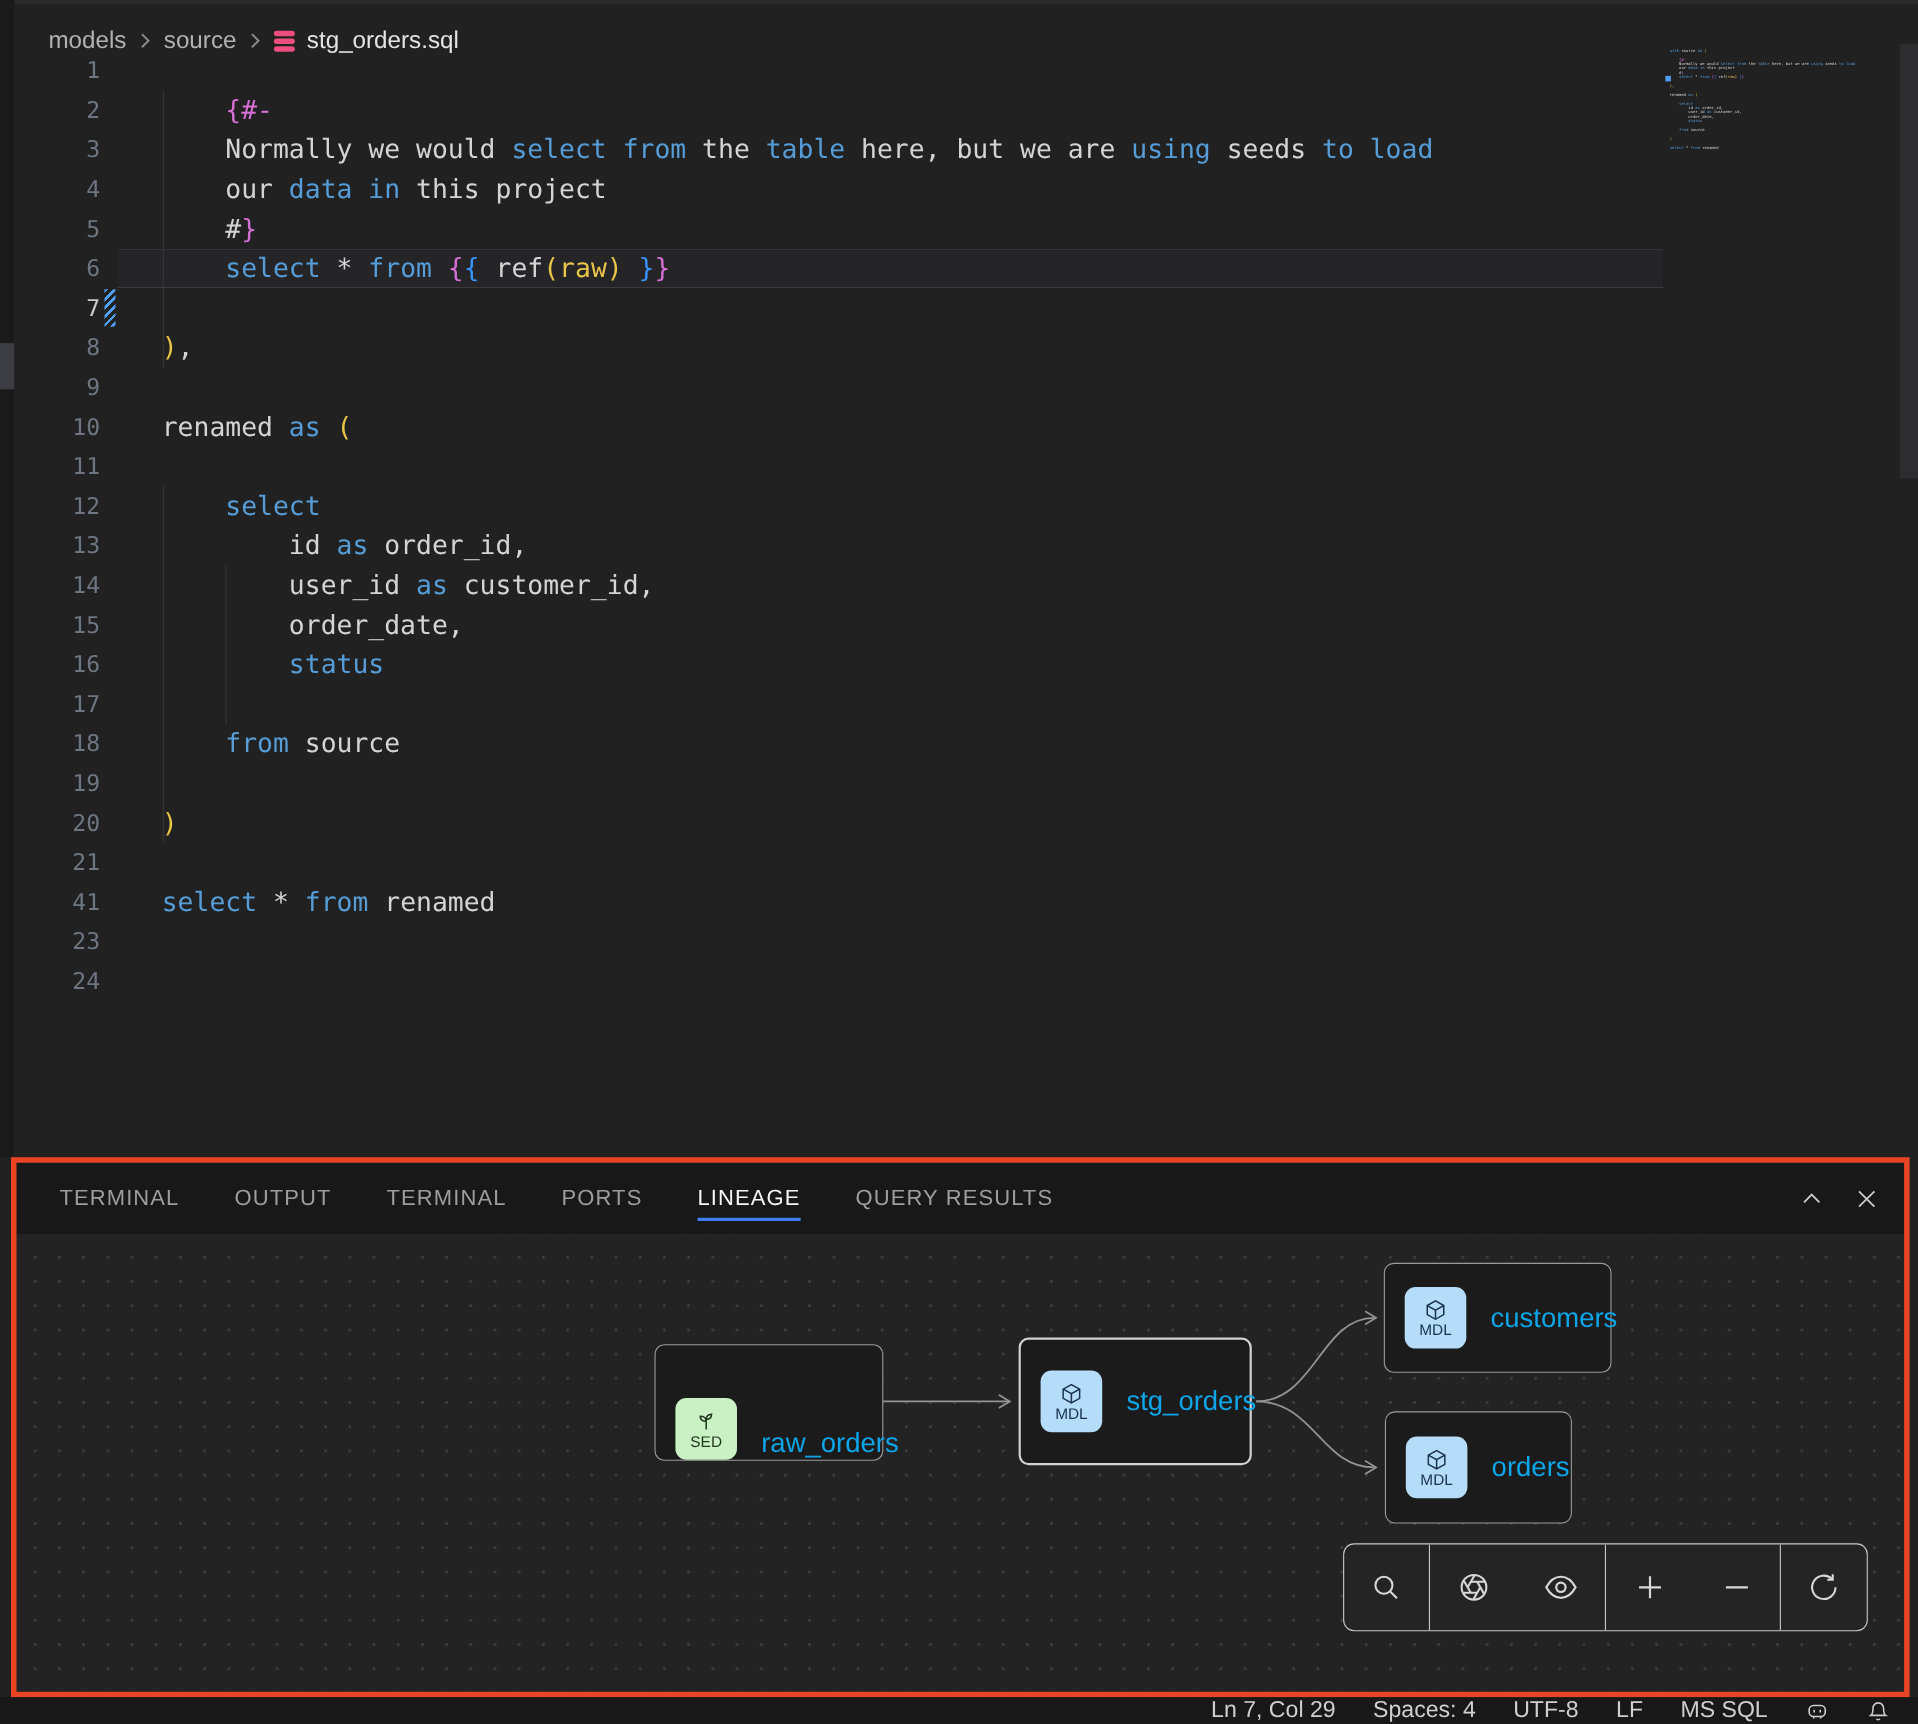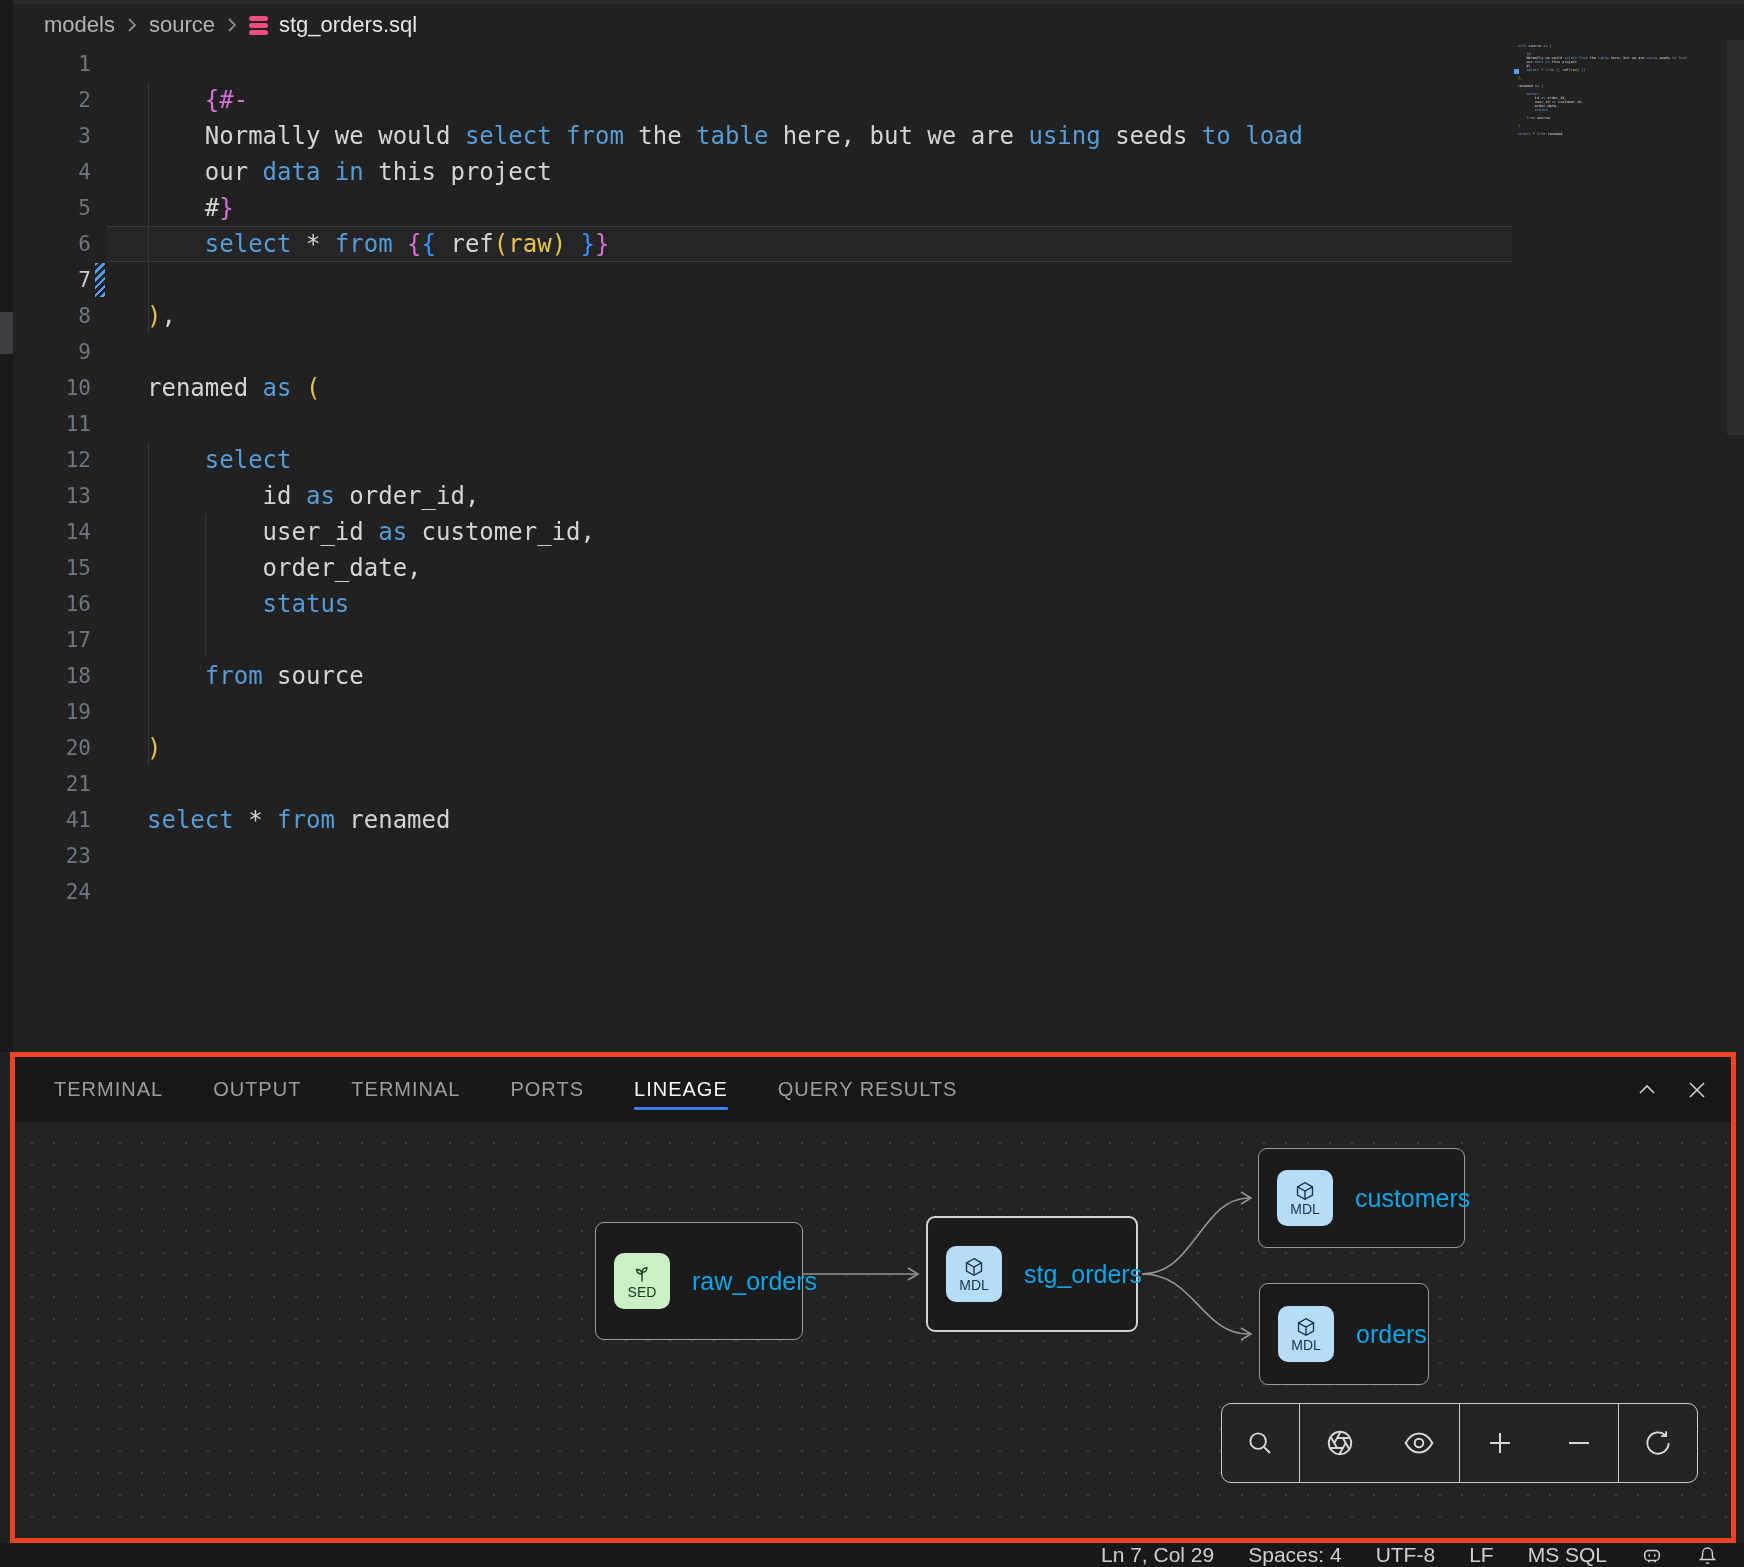--- a/index.html
+++ b/index.html
@@ -6,21 +6,21 @@
   .stage{position:relative;width:1744px;height:1567px;background:#212121;overflow:hidden;
          font-family:"Liberation Sans",sans-serif;color:#d4d4d4;}
   .abs{position:absolute;}
 
   
   .top-seam{left:13px;top:0;width:1731px;height:4px;background:#2a2a2b;}
   .left-rail{left:0;top:0;width:13px;height:1052px;background:#1a1a1a;}
   .left-rail-thumb{left:0;top:312px;width:13px;height:42px;background:#3d3d44;}
 
   
-  .breadcrumb{left:44px;top:8px;height:34px;display:flex;align-items:center;gap:11px;font-size:22px;}
+  .breadcrumb{left:44px;top:20px;height:34px;display:flex;align-items:center;gap:11px;font-size:22px;}
   .crumb{color:#b2b2b2;cursor:pointer;}
   .crumb-file{color:#e4e4e4;cursor:pointer;}
   .crumb-sep{display:flex;align-items:center;color:#8a8a8a;}
   .db-icon{display:flex;flex-direction:column;gap:2px;}
   .db-icon i{display:block;width:19px;height:5px;border-radius:2.5px;background:#ee4d7f;}
 
   
   .gutter{left:13px;top:46px;width:78px;text-align:right;
           font-family:"DejaVu Sans Mono",monospace;font-size:21px;color:#6e7681;}
   .gutter .ln{height:36px;line-height:36px;}
@@ -216,21 +216,21 @@
   <div class="abs canvas">
     <svg class="edges" width="1721" height="416" viewBox="0 0 1721 416">
       <path d="M790,152 L904,152" fill="none" stroke="#949494" stroke-width="1.6"></path>
       <polyline points="895,146 905,152 895,158" fill="none" stroke="#949494" stroke-width="1.6"></polyline>
       <path d="M1129,152 C1182,152 1188,76 1236,76" fill="none" stroke="#949494" stroke-width="1.6"></path>
       <polyline points="1228,70 1238,76 1228,82" fill="none" stroke="#949494" stroke-width="1.6"></polyline>
       <path d="M1129,152 C1182,152 1188,212 1236,212" fill="none" stroke="#949494" stroke-width="1.6"></path>
       <polyline points="1228,206 1238,212 1228,218" fill="none" stroke="#949494" stroke-width="1.6"></polyline>
     </svg>
 
-    <div class="lnode" style="left:582px;top:100px;width:208px;height:118px;">
+    <div class="lnode" style="left:582px;top:100px;width:208px;height:106px;align-items:flex-end;">
       <div class="badge badge-seed">
         <svg width="20" height="20" viewBox="0 0 24 24" fill="none" stroke="#22391f" stroke-width="1.7">
           <path d="M12 21 V11"></path>
           <path d="M12 12 C12 8.5 9.5 6.5 5.5 6.5 C5.5 10.5 8.5 12 12 12 Z"></path>
           <path d="M12 10 C12 7 14 4.8 17.8 4.4 C17.8 7.8 15.6 10 12 10 Z"></path>
         </svg>
         <span class="badge-label">SED</span>
       </div>
       <span class="lnode-label">raw_orders</span>
     </div>

